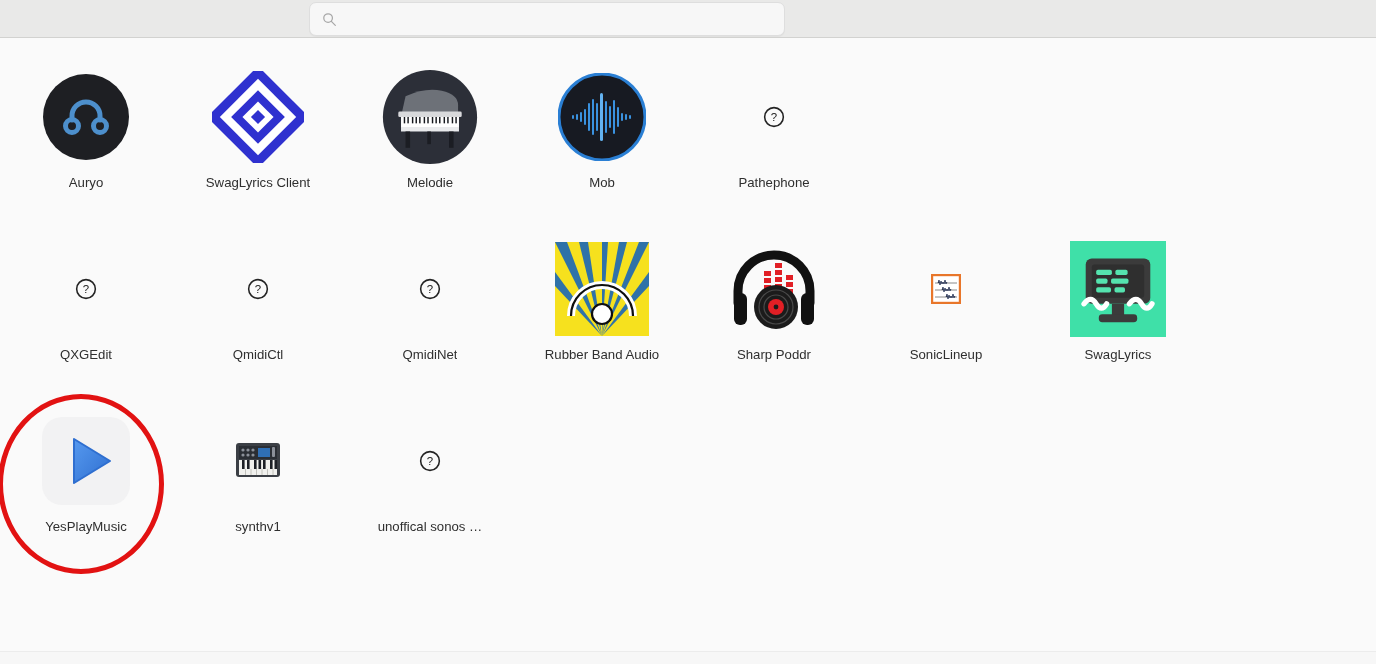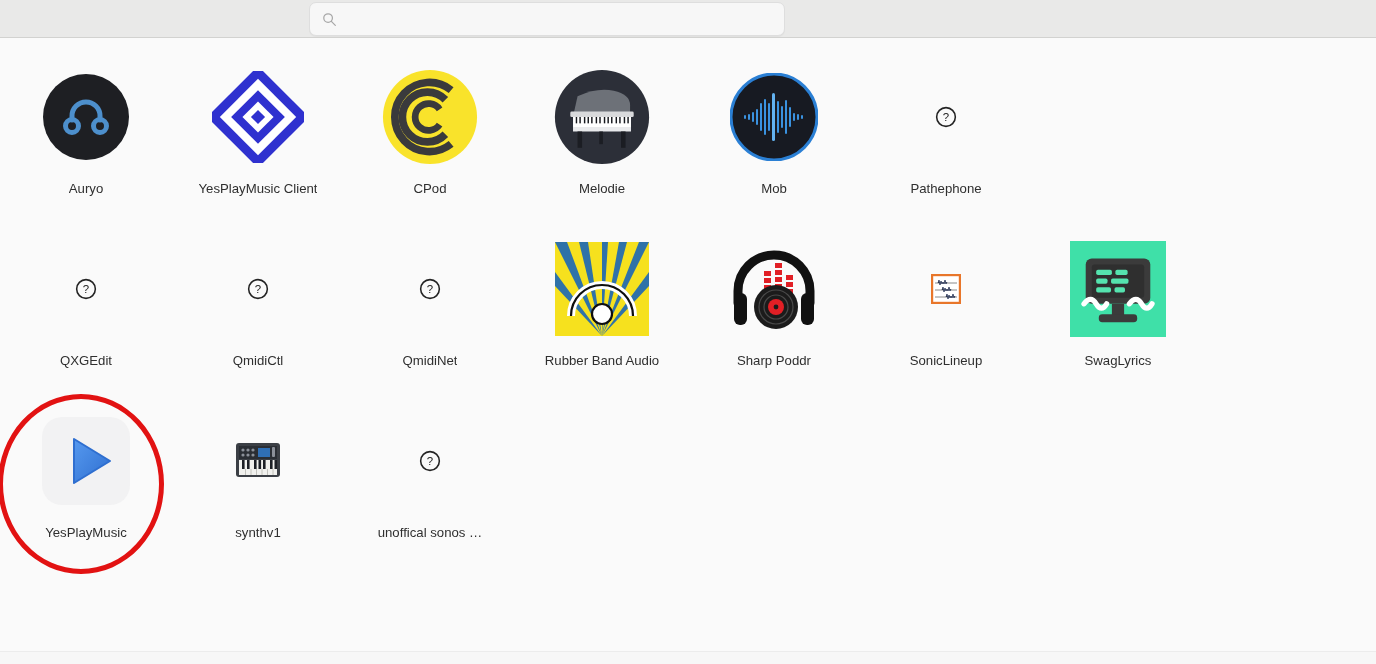--- a/index.html
+++ b/index.html
@@ -50,21 +50,21 @@
     display: flex; flex-direction: column;
     align-items: center; justify-content: flex-start;
     padding-top: 12px;
     position: relative;
   }
   .iconbox {
     width: 96px; height: 96px;
     display: flex; align-items: center; justify-content: center;
   }
   .label {
-    margin-top: 16px;
+    margin-top: 10px;
     font-size: 13.2px; color: #2f2f2f;
     text-align: center; line-height: 1.2;
     max-width: 158px;
     white-space: nowrap; overflow: hidden;
   }
 
   
   .q-icon { width: 22px; height: 22px; }
 
   
@@ -118,34 +118,23 @@
         <svg width="92" height="92" viewBox="0 0 92 92">
           <g transform="rotate(45 46 46)">
             <rect x="10" y="10" width="72" height="72" fill="#2f31cf"></rect>
             <rect x="19" y="19" width="54" height="54" fill="#ffffff"></rect>
             <rect x="27" y="27" width="38" height="38" fill="#2f31cf"></rect>
             <rect x="35" y="35" width="22" height="22" fill="#ffffff"></rect>
             <rect x="41" y="41" width="10" height="10" fill="#2f31cf"></rect>
           </g>
         </svg>
       </div>
-      <div class="label">YesPlayMusic Client</div>
-    </div>
-
-    <div class="cell">
-      <div class="iconbox">
-        <svg width="100" height="100" viewBox="0 0 100 100">
-          <circle cx="50" cy="50" r="49" fill="#f9e32b"></circle>
-          <path d="M72 22 A36 36 0 1 0 72 78" fill="none" stroke="#3a3a3c" stroke-width="8"></path>
-          <path d="M66 32 A26 26 0 1 0 66 68" fill="none" stroke="#3a3a3c" stroke-width="8"></path>
-          <path d="M60 42 A14 14 0 1 0 60 58" fill="none" stroke="#3a3a3c" stroke-width="7"></path>
-        </svg>
-      </div>
-      <div class="label">CPod</div>
-    </div>
+      <div class="label">SwagLyrics Client</div>
+    </div>
+
 
 
     <div class="cell">
       <div class="iconbox">
         <svg width="106" height="106" viewBox="0 0 106 106">
           <circle cx="53" cy="53" r="52" fill="#2c2f38"></circle>
           <path d="M22 48 L26 30 Q48 20 66 24 Q84 28 84 40 L84 48 Z" fill="#6d7178"></path>
           <rect x="18" y="47" width="70" height="6" rx="1.5" fill="#d8d9db"></rect>
           <rect x="21" y="53" width="64" height="12" fill="#ffffff"></rect>
           <g fill="#16181d">

